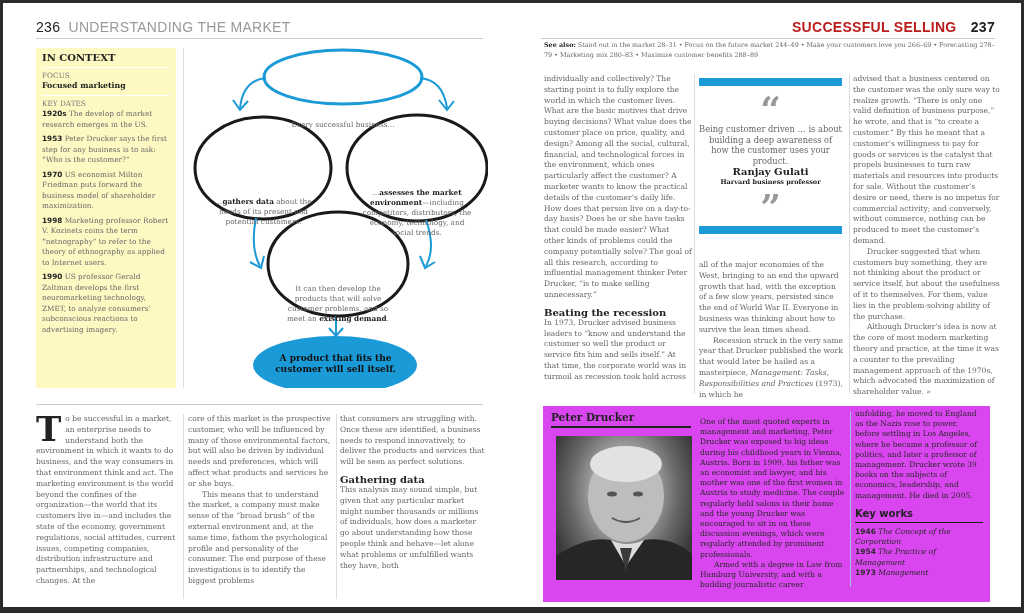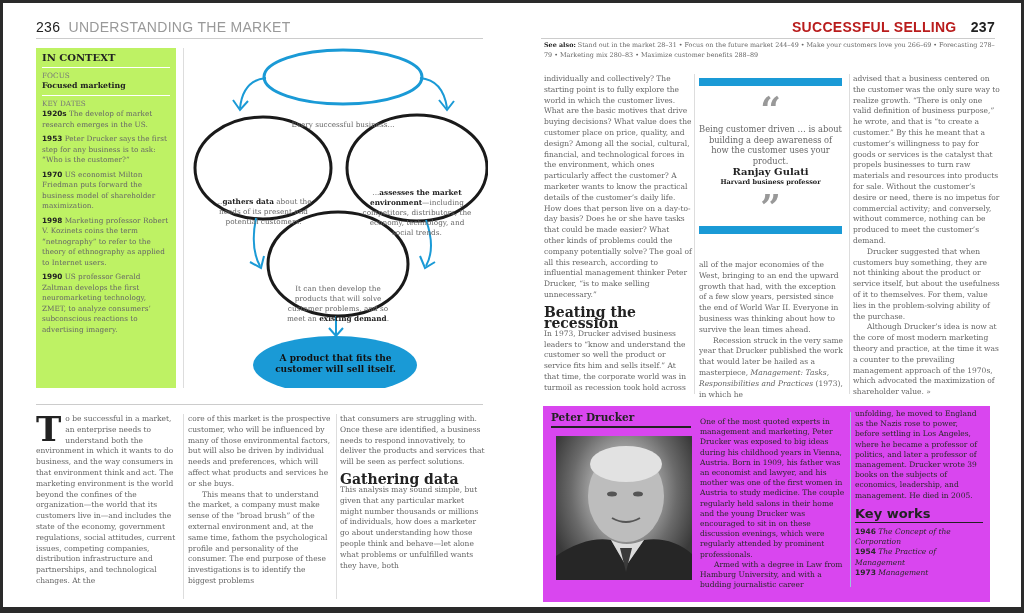--- a/index.html
+++ b/index.html
@@ -8,54 +8,54 @@
   .spread { position: absolute; left: 3px; top: 3px; width: 1018px; height: 604px; background: #fff; }
   .head-left { position: absolute; left: 33px; top: 16px; width: 447px; height: 20px; border-bottom: 1px solid #ccc; font-family: "Liberation Sans", sans-serif; font-weight: normal; font-size: 14px; letter-spacing: 0.3px; }
   .head-left .num { color: #222; }
   .head-left .sec { color: #999; margin-left: 4px; }
   .head-right { position: absolute; left: 538px; top: 16px; width: 454px; height: 20px; border-bottom: 1px solid #ccc; text-align: right; font-family: "Liberation Sans", sans-serif; font-weight: bold; font-size: 14px; letter-spacing: 0.3px; }
   .head-right .sec { color: #b91c1c; margin-right: 10px; }
   .head-right .num { color: #222; }
   .see-also { position: absolute; left: 541px; top: 38px; width: 455px; font-size: 6.4px; line-height: 9.6px; color: #666; }
   .see-also b { color: #222; }
 
-  .ctx { position: absolute; left: 33px; top: 45px; width: 140px; height: 340px; background: #bef264; padding: 5px 6px; font-size: 7.3px; line-height: 10.5px; color: #666; }
+  .ctx { position: absolute; left: 33px; top: 45px; width: 140px; height: 340px; background: #fef9c3; padding: 5px 6px; font-size: 7.3px; line-height: 10.5px; color: #666; }
   .ctx h3 { font-family: "DejaVu Serif", serif; font-size: 10px; color: #222; font-weight: bold; padding-bottom: 3px; border-bottom: 1.5px solid #fff; margin-bottom: 3px; }
   .ctx .lbl { color: #777; }
   .ctx .focus-val { color: #222; font-weight: bold; padding-bottom: 3px; border-bottom: 1.5px solid #fff; margin-bottom: 3px; font-size: 7.8px; }
   .ctx .kd { margin-bottom: 4px; }
   .ctx .kd b { color: #222; font-family: "DejaVu Sans", sans-serif; }
   .vline-l { position: absolute; left: 180px; top: 45px; width: 1px; height: 340px; background: #ddd; }
   .hline-l { position: absolute; left: 33px; top: 401px; width: 447px; height: 1px; background: #ccc; }
 
   .diagram { position: absolute; left: 185px; top: 45px; width: 300px; height: 340px; }
   .d-text { position: absolute; text-align: center; font-size: 7.3px; line-height: 10px; color: #666; margin-top: 48px; }
   .d-text b { color: #222; }
   .d-final { position: absolute; text-align: center; font-size: 9px; line-height: 11px; color: #111; font-weight: bold; }
 
   .col { position: absolute; font-size: 7.5px; line-height: 10.8px; color: #666; text-align: left; }
   .col p { margin: 0; }
   .col .ind { text-indent: 14px; }
-  .col h4 { font-size: 14px; color: #222; font-weight: bold; margin-top: 6px; line-height: 11px; }
+  .col h4 { font-size: 10px; color: #222; font-weight: bold; margin-top: 6px; line-height: 11px; }
   .dropcap { float: left; font-family: "DejaVu Serif", serif; font-weight: bold; font-size: 34px; line-height: 26px; color: #222; margin: 2px 4px 0 0; }
   .vsep { position: absolute; width: 1px; background: #ddd; }
 
   .quote { position: absolute; left: 696px; top: 75px; width: 143px; height: 166px; text-align: center; }
   .qbar { height: 8px; background: #1a9ad6; }
   .qmark { font-size: 36px; line-height: 30px; color: #999; font-weight: bold; font-family: "DejaVu Serif", serif; }
   .qtext { font-size: 8.3px; line-height: 10.5px; color: #666; }
   .qname { font-size: 10px; line-height: 12px; color: #222; font-weight: bold; }
   .qrole { font-size: 6.5px; line-height: 8px; color: #222; font-weight: bold; }
 
   .bio { position: absolute; left: 540px; top: 403px; width: 447px; height: 196px; background: #d946ef; }
   .bio-title { position: absolute; left: 8px; top: 5px; width: 140px; font-size: 10.5px; font-weight: bold; color: #222; padding-bottom: 3px; border-bottom: 2px solid #222; }
   .photo { position: absolute; left: 13px; top: 30px; width: 136px; height: 144px; background: radial-gradient(ellipse at 50% 38%, #d8d8d8 0%, #aaa 30%, #6a6a6a 55%, #3a3a3a 80%); overflow: hidden; }
   .bio-col { position: absolute; font-size: 7.5px; line-height: 10.2px; color: #2a2a2a; }
   .bio-col .ind { text-indent: 14px; }
-  .kw-title { font-weight: bold; font-family: "DejaVu Sans", sans-serif; font-size: 13px; color: #222; margin-top: 8px; padding-bottom: 3px; border-bottom: 1.5px solid #222; margin-bottom: 4px; }
+  .kw-title { font-weight: bold; font-family: "DejaVu Sans", sans-serif; font-size: 10px; color: #222; margin-top: 8px; padding-bottom: 3px; border-bottom: 1.5px solid #222; margin-bottom: 4px; }
   .kw b { font-family: "DejaVu Sans", sans-serif; }
   .kw i { font-style: italic; }
 </style>
 </head>
 <body>
 
 <div class="spread">
 
   <div class="head-left">
     <span class="num">236</span>

